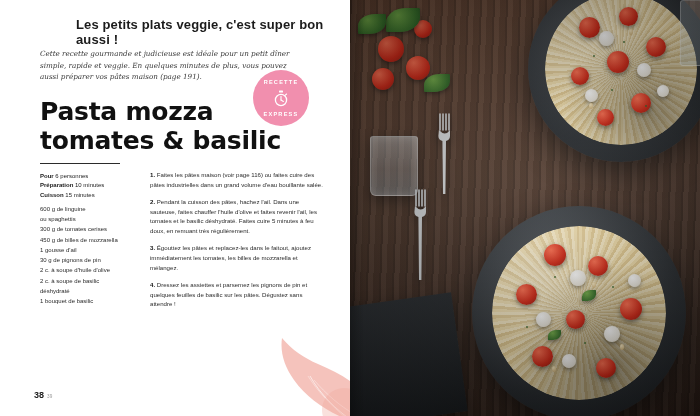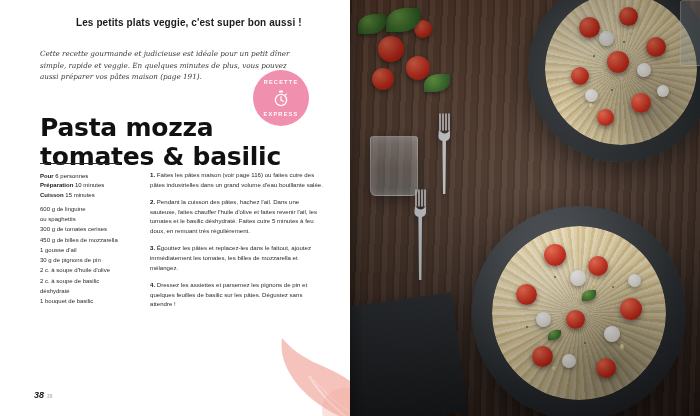--- a/index.html
+++ b/index.html
@@ -27,21 +27,21 @@
     left: 0; top: 0;
     width: 350px; height: 416px;
     background: #ffffff;
     overflow: hidden;
   }
 
   .kicker {
     position: absolute;
     left: 40px; top: 17px;
     width: 280px;
-    font-size: 10px;
+    font-size: 13px;
     font-weight: bold;
     letter-spacing: 0.01em;
     color: #1b1b1b;
     padding-left: 36px;
   }
 
   .intro {
     position: absolute;
     left: 40px; top: 48px;
     width: 250px;
@@ -91,21 +91,20 @@
   .title {
     position: absolute;
     left: 40px; top: 98px;
     width: 290px;
     font-family: "DejaVu Sans", sans-serif;
     font-weight: bold;
     font-size: 25px;
     line-height: 1.14;
     letter-spacing: -0.01em;
     color: #111111;
-    margin-top: 16px;
   }
 
   .rule {
     position: absolute;
     left: 40px; top: 163px;
     width: 80px;
     height: 1px;
     background: #2b2b2b;
   }
 
@@ -144,21 +143,20 @@
     position: absolute;
     left: 34px; bottom: 16px;
     display: flex;
     align-items: baseline;
     gap: 3px;
   }
   .folio .num {
     font-size: 9px;
     font-weight: bold;
     color: #1b1b1b;
-    font-style: italic;
   }
   .folio .lbl {
     font-size: 4.6px;
     color: #9a9a9a;
     letter-spacing: 0.05em;
   }
 
   
   .leaf-deco {
     position: absolute;

